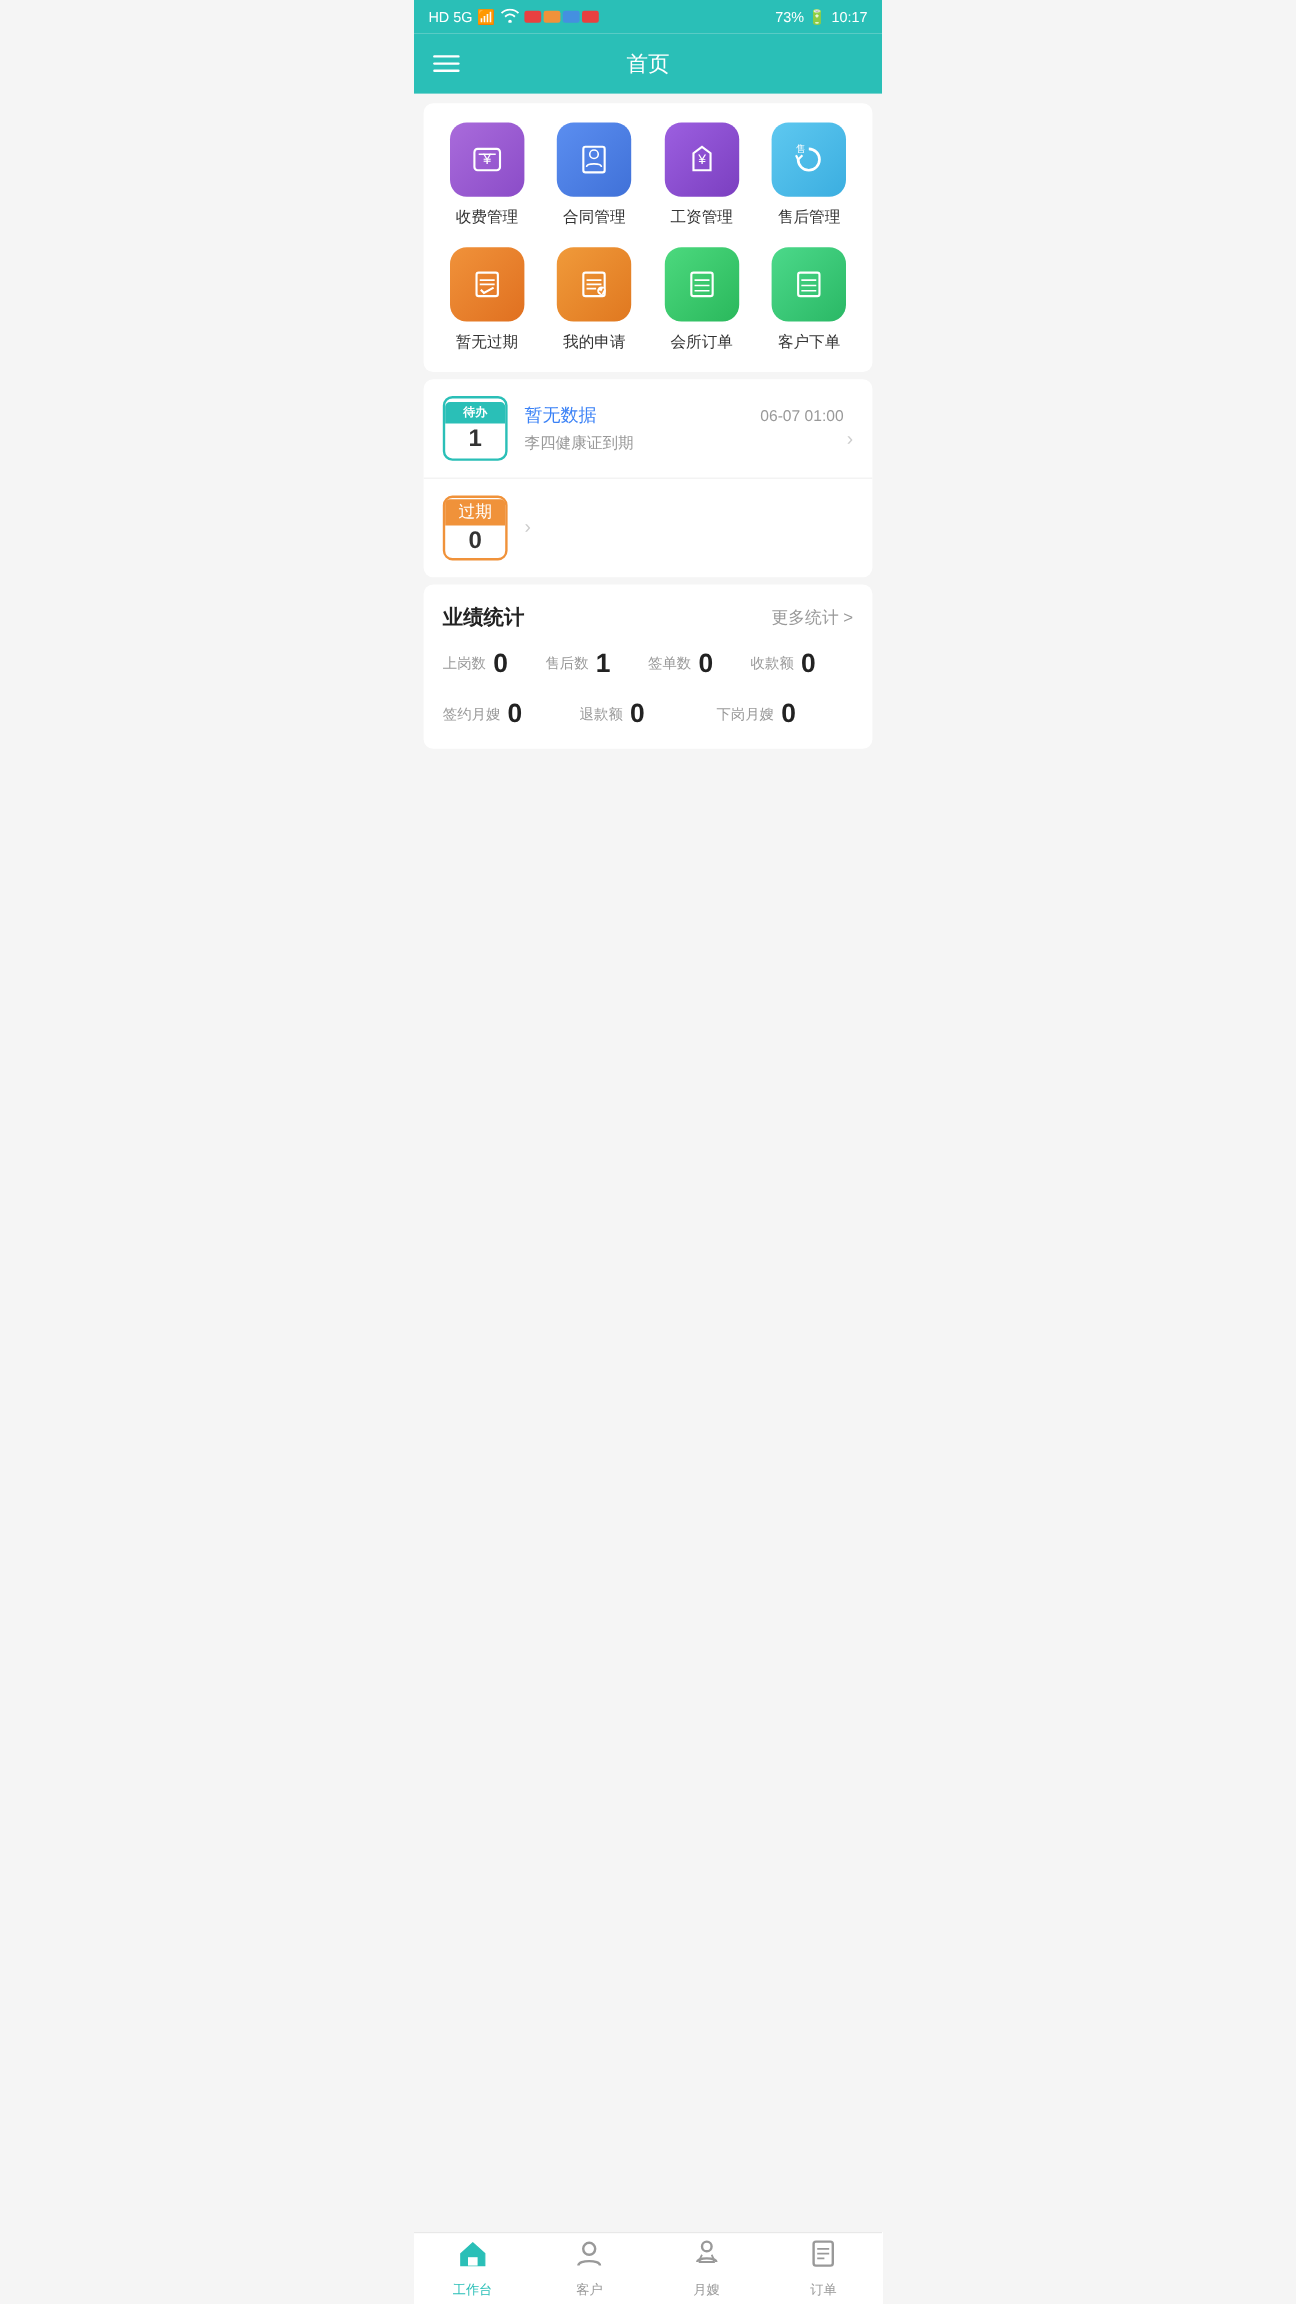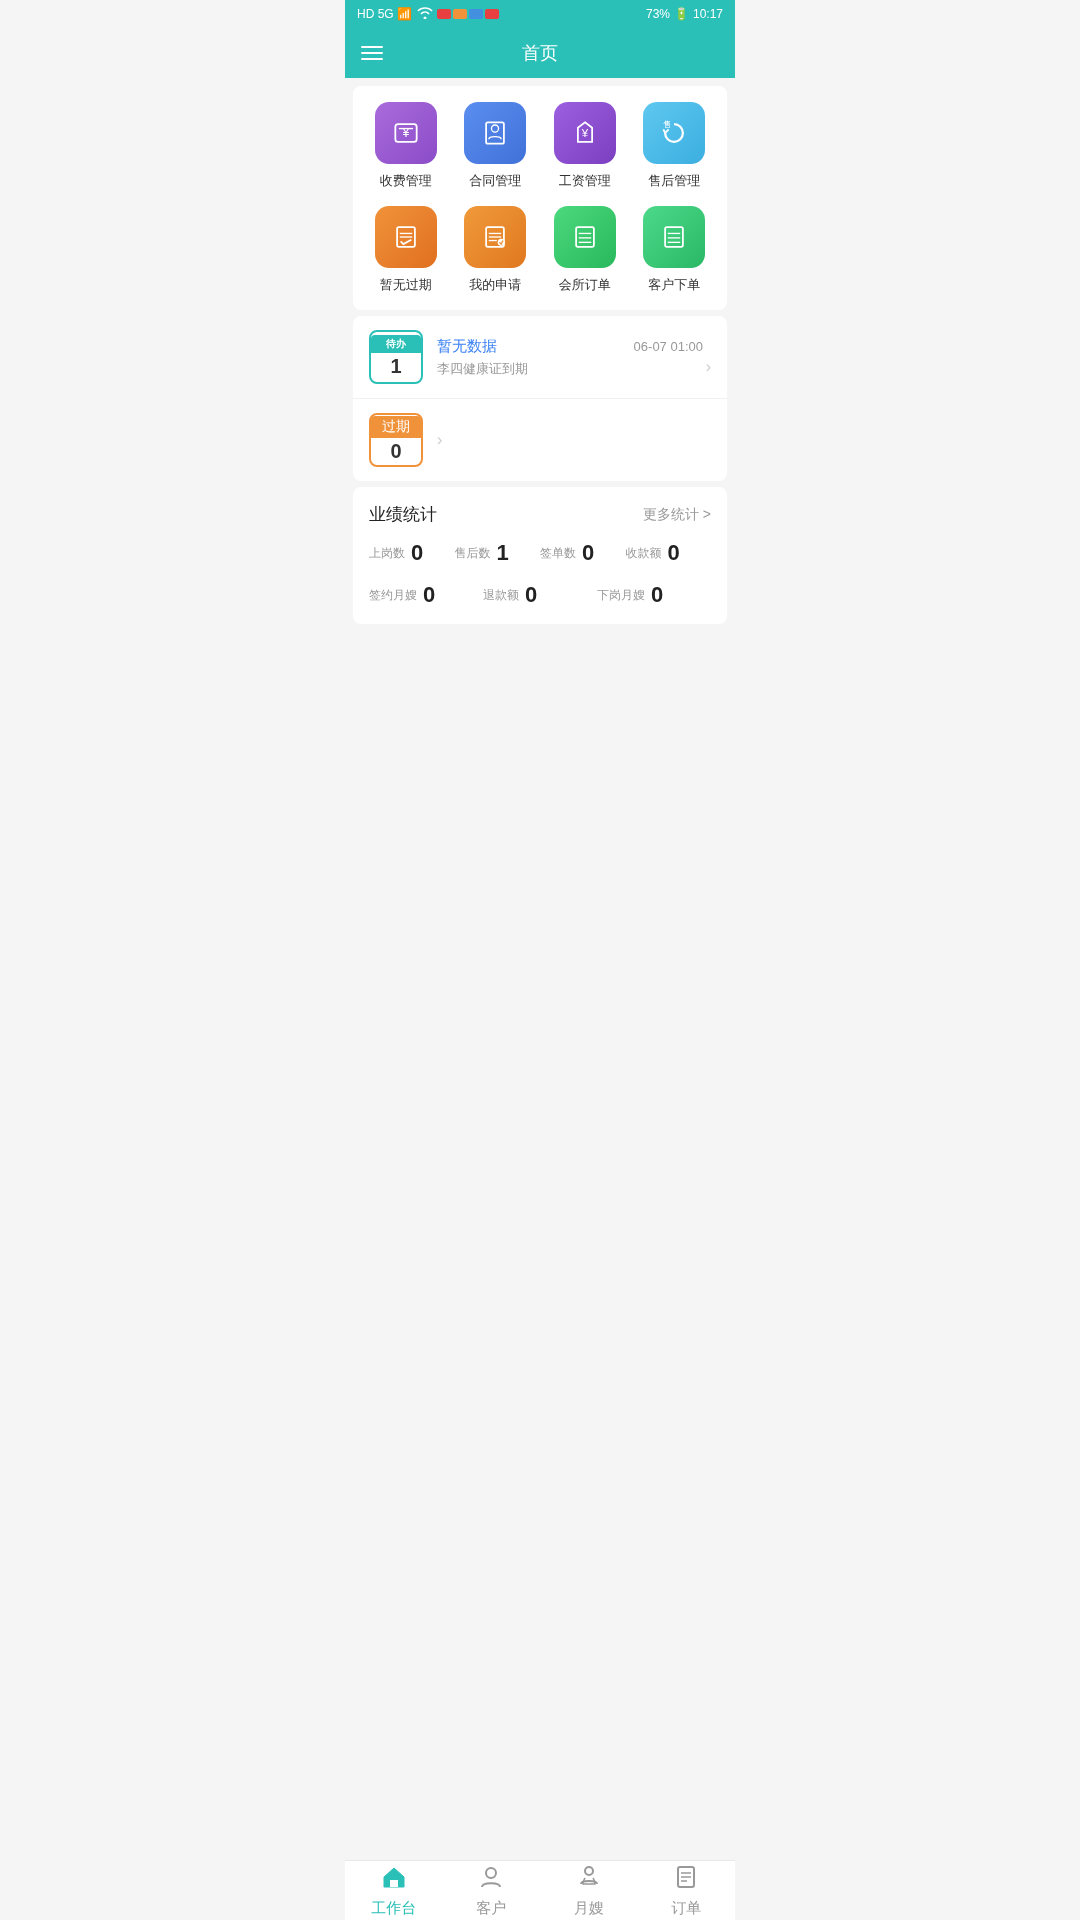--- a/index.html
+++ b/index.html
@@ -203,21 +203,21 @@
       padding: 16px;
     }
     .stats-header {
       display: flex;
       justify-content: space-between;
       align-items: center;
       margin-bottom: 14px;
     }
     .stats-title {
       font-size: 17px;
-      font-weight: normal;
+      font-weight: bold;
       color: #222;
     }
     .stats-more {
       font-size: 14px;
       color: #999;
       cursor: pointer;
     }
     .stats-tabs {
       display: flex;
       gap: 20px;
@@ -281,21 +281,21 @@
       flex-direction: column;
       align-items: center;
       justify-content: center;
       gap: 3px;
       cursor: pointer;
     }
     .nav-icon {
       font-size: 24px;
     }
     .nav-label {
-      font-size: 15px;
+      font-size: 11px;
       color: #999;
     }
     .nav-item.active .nav-label { color: #2abfb7; }
     .nav-item.active .nav-icon { color: #2abfb7; }
 
     
     .icon-svg {
       width: 32px;
       height: 32px;
     }

